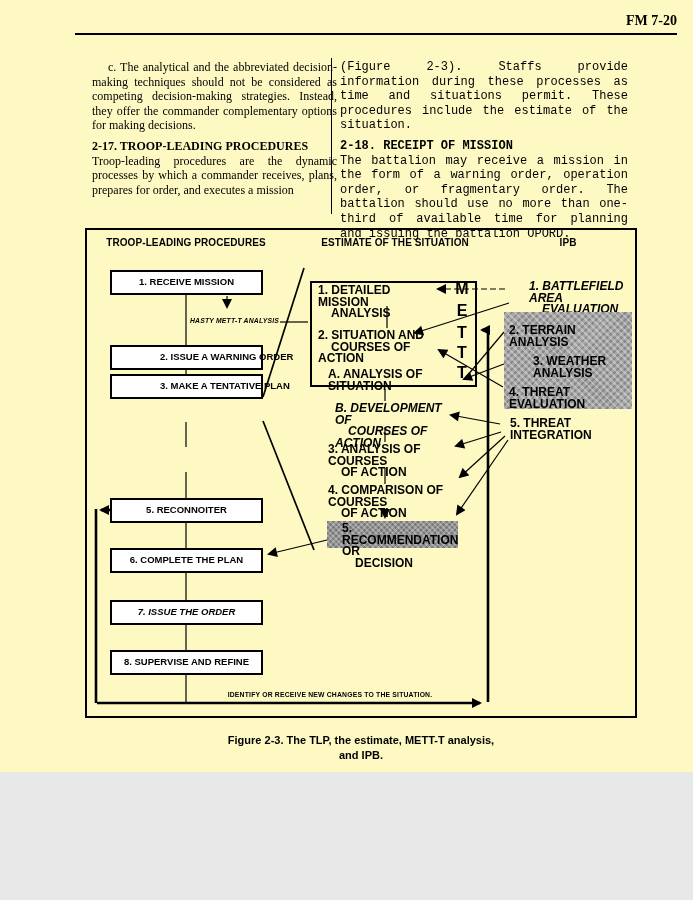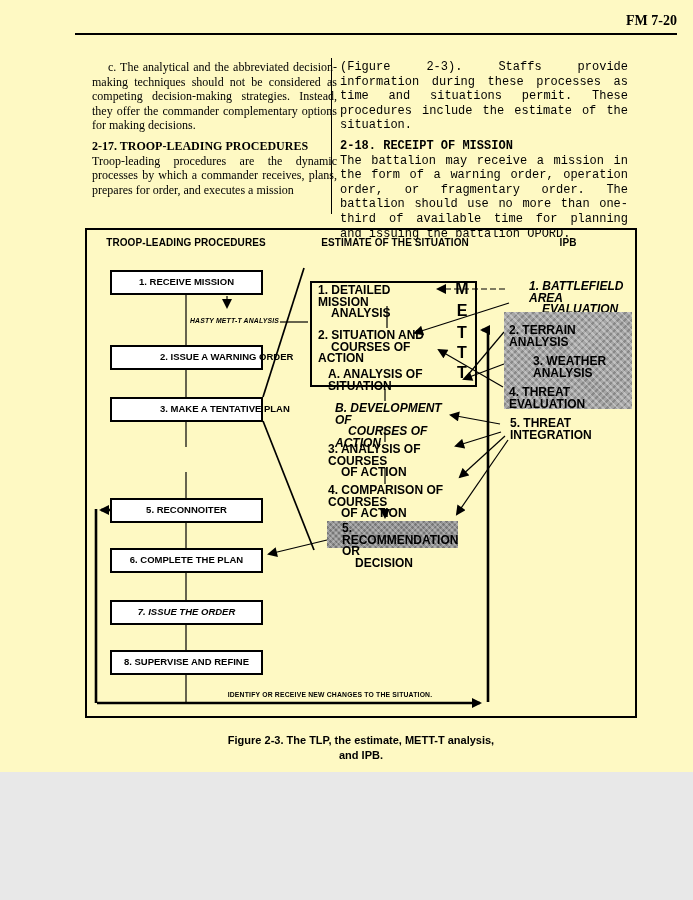--- a/index.html
+++ b/index.html
@@ -114,21 +114,21 @@
   </svg>
 
   <div class="diag-border"></div>
 
   <div class="dg colhead" style="left:96px;top:237px;width:180px;">TROOP-LEADING PROCEDURES</div>
   <div class="dg colhead" style="left:310px;top:237px;width:170px;">ESTIMATE OF THE SITUATION</div>
   <div class="dg colhead" style="left:540px;top:237px;width:56px;">IPB</div>
 
   <div class="dg tlpbox" style="top:270px;">1. RECEIVE MISSION</div>
   <div class="dg tlpbox" style="top:345px;padding-left:48px;">2. ISSUE A WARNING ORDER</div>
-  <div class="dg tlpbox" style="top:397px;padding-left:48px;">3. MAKE A TENTATIVE PLAN</div>
+  <div class="dg tlpbox" style="top:374px;padding-left:48px;">3. MAKE A TENTATIVE PLAN</div>
   <div class="dg tlpbox" style="top:498px;">5. RECONNOITER</div>
   <div class="dg tlpbox" style="top:548px;">6. COMPLETE THE PLAN</div>
   <div class="dg tlpbox ital" style="top:600px;">7. ISSUE THE ORDER</div>
   <div class="dg tlpbox" style="top:650px;">8. SUPERVISE AND REFINE</div>
 
   <div class="dg hasty" style="left:190px;top:317px;width:92px;">HASTY METT-T ANALYSIS</div>
 
   <div class="dg estbox"></div>
   <div class="dg eitem" style="left:318px;top:285px;width:112px;">
     <span>1. DETAILED MISSION</span><br>

